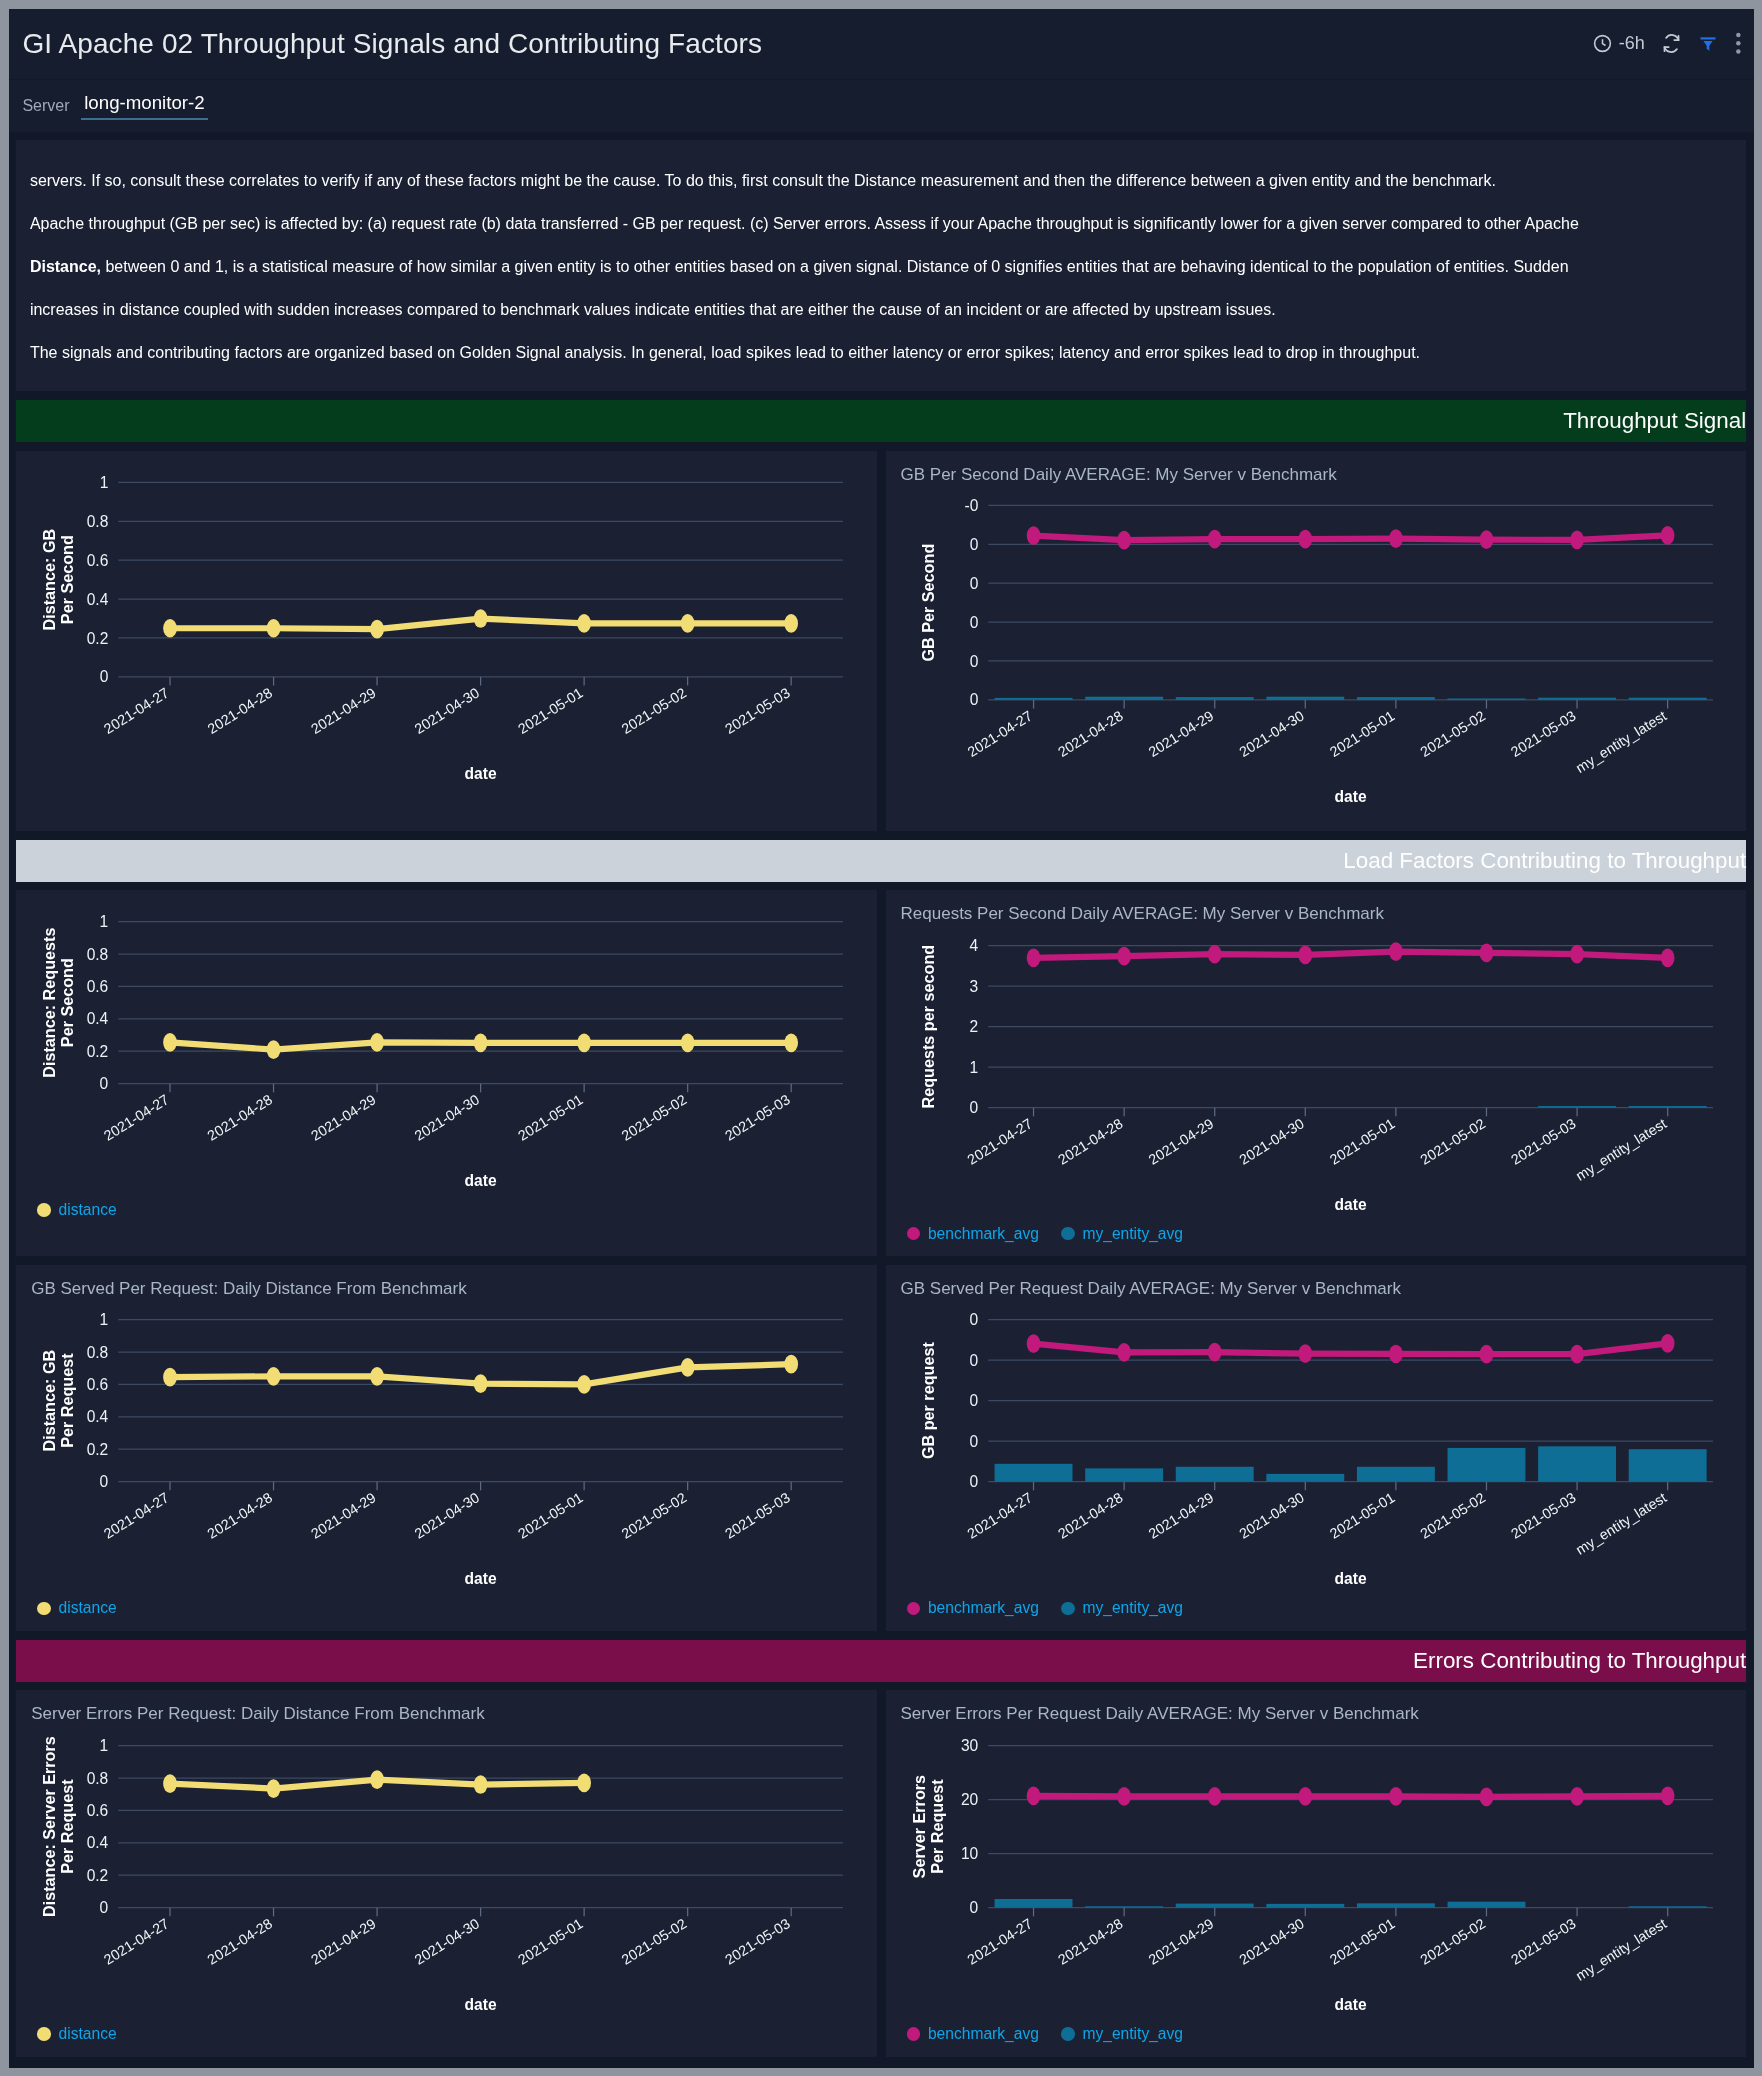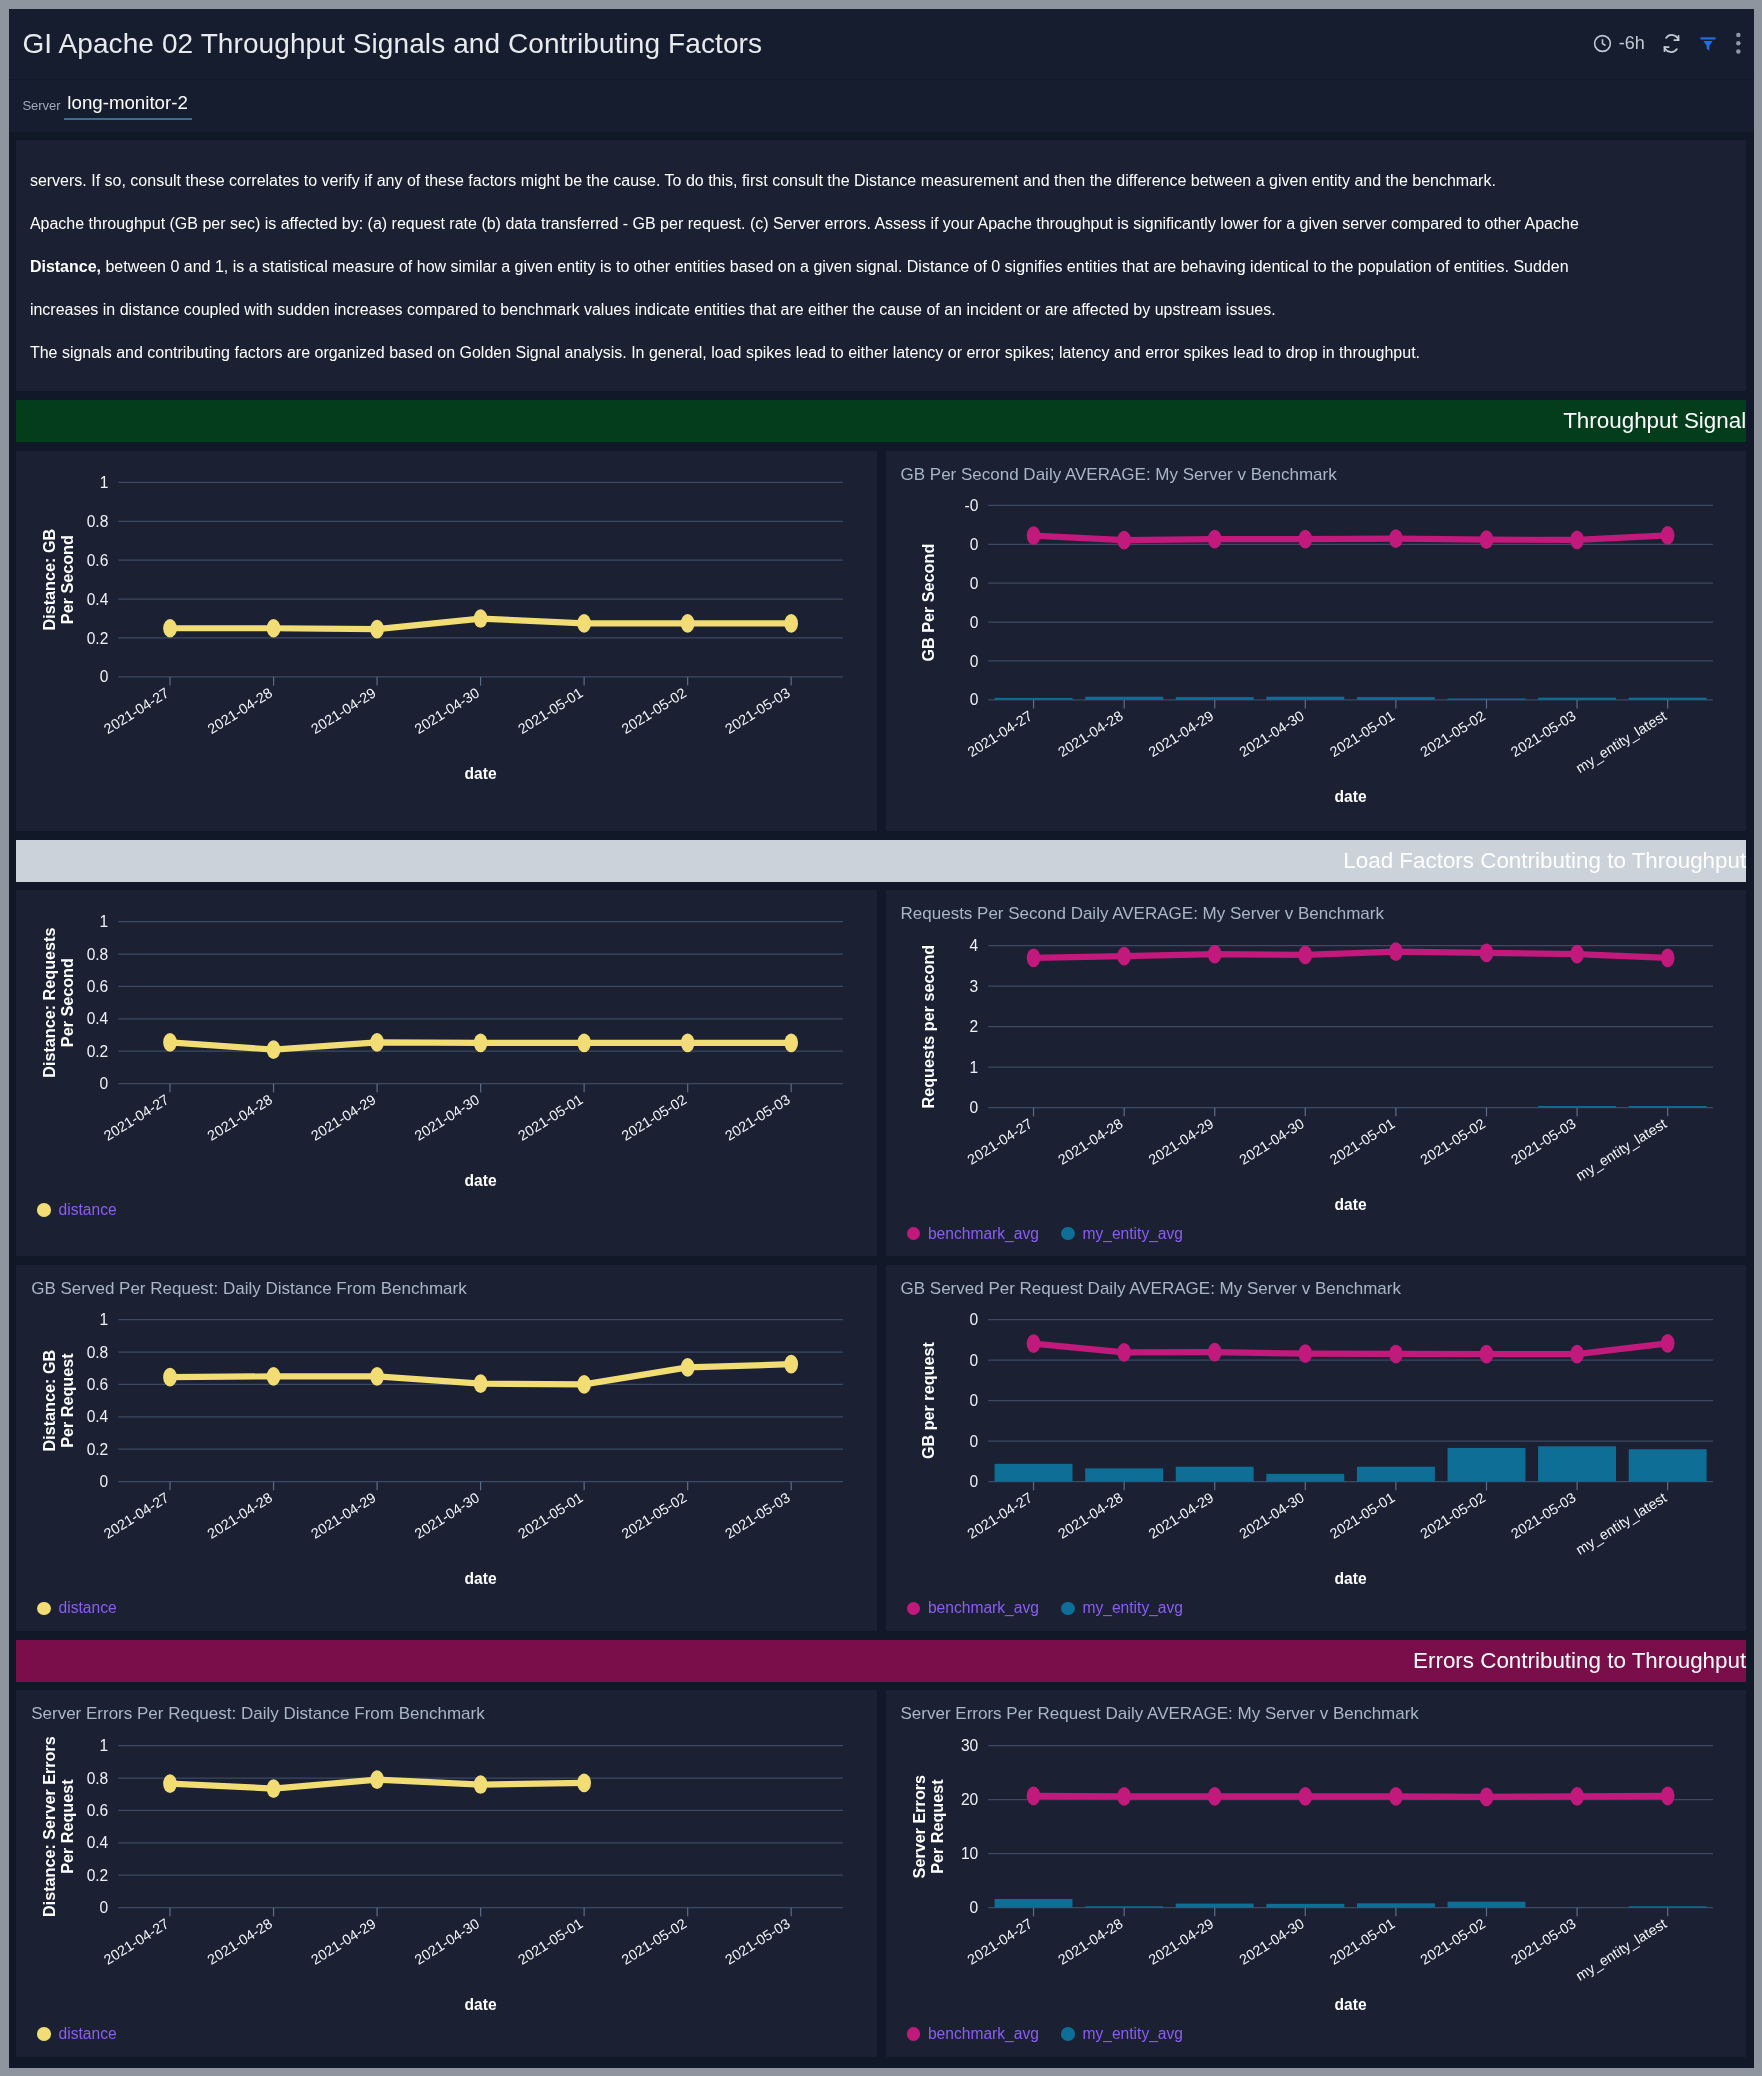--- a/index.html
+++ b/index.html
@@ -41,21 +41,21 @@
   .icon-svg { display: block; }
 
   
   .var-row {
     height: 53px;
     background: #161d2e;
     display: flex; align-items: center;
     padding-left: 13.7px;
     border-top: 0.6px solid #111827;
   }
-  .var-label { color: #9fa9b7; font-size: 13px; margin-right: 3px; }
+  .var-label { color: #9fa9b7; font-size: 16px; margin-right: 11px; }
   .var-value-wrap {
     position: relative;
     padding: 0 3.7px 6.2px 3.7px;
   }
   .var-value { color: #ffffff; font-size: 18.7px; }
   .var-underline {
     position: absolute; left: 0; right: 0; bottom: 0;
     height: 1.9px; background: #3d6e8f;
   }
 
@@ -107,21 +107,21 @@
     width: 100%;
   }
   .plot svg { display: block; width: 100%; height: 100%; }
 
   .legend {
     display: flex; align-items: center; gap: 22.4px;
     padding: 5px 0 6.2px 6.2px;
   }
   .legend-item { display: flex; align-items: center; gap: 7.5px; }
   .legend-dot { width: 13.7px; height: 13.7px; border-radius: 50%; display:block; }
-  .legend-label { color: #8b5cf6; font-size: 15.6px; }
+  .legend-label { color: #0ea5e9; font-size: 15.6px; }
 
   .axis-tick-text { fill: #f2f5f8; font-size: 23px; font-family: "Liberation Sans", sans-serif; }
   .axis-num { fill: #eef2f6; font-size: 25px; font-family: "Liberation Sans", sans-serif; }
   .axis-title { fill: #ffffff; font-size: 26px; font-weight: 700; font-family: "Liberation Sans", sans-serif; }
   .axis-xlabel { fill: #ffffff; font-size: 25px; font-weight: 700; font-family: "Liberation Sans", sans-serif; }
   .gridline { stroke: #3c4a63; stroke-width: 2; }
   .tickmark { stroke: #5a6a85; stroke-width: 2; }
 </style>
 </head>
 <body>

